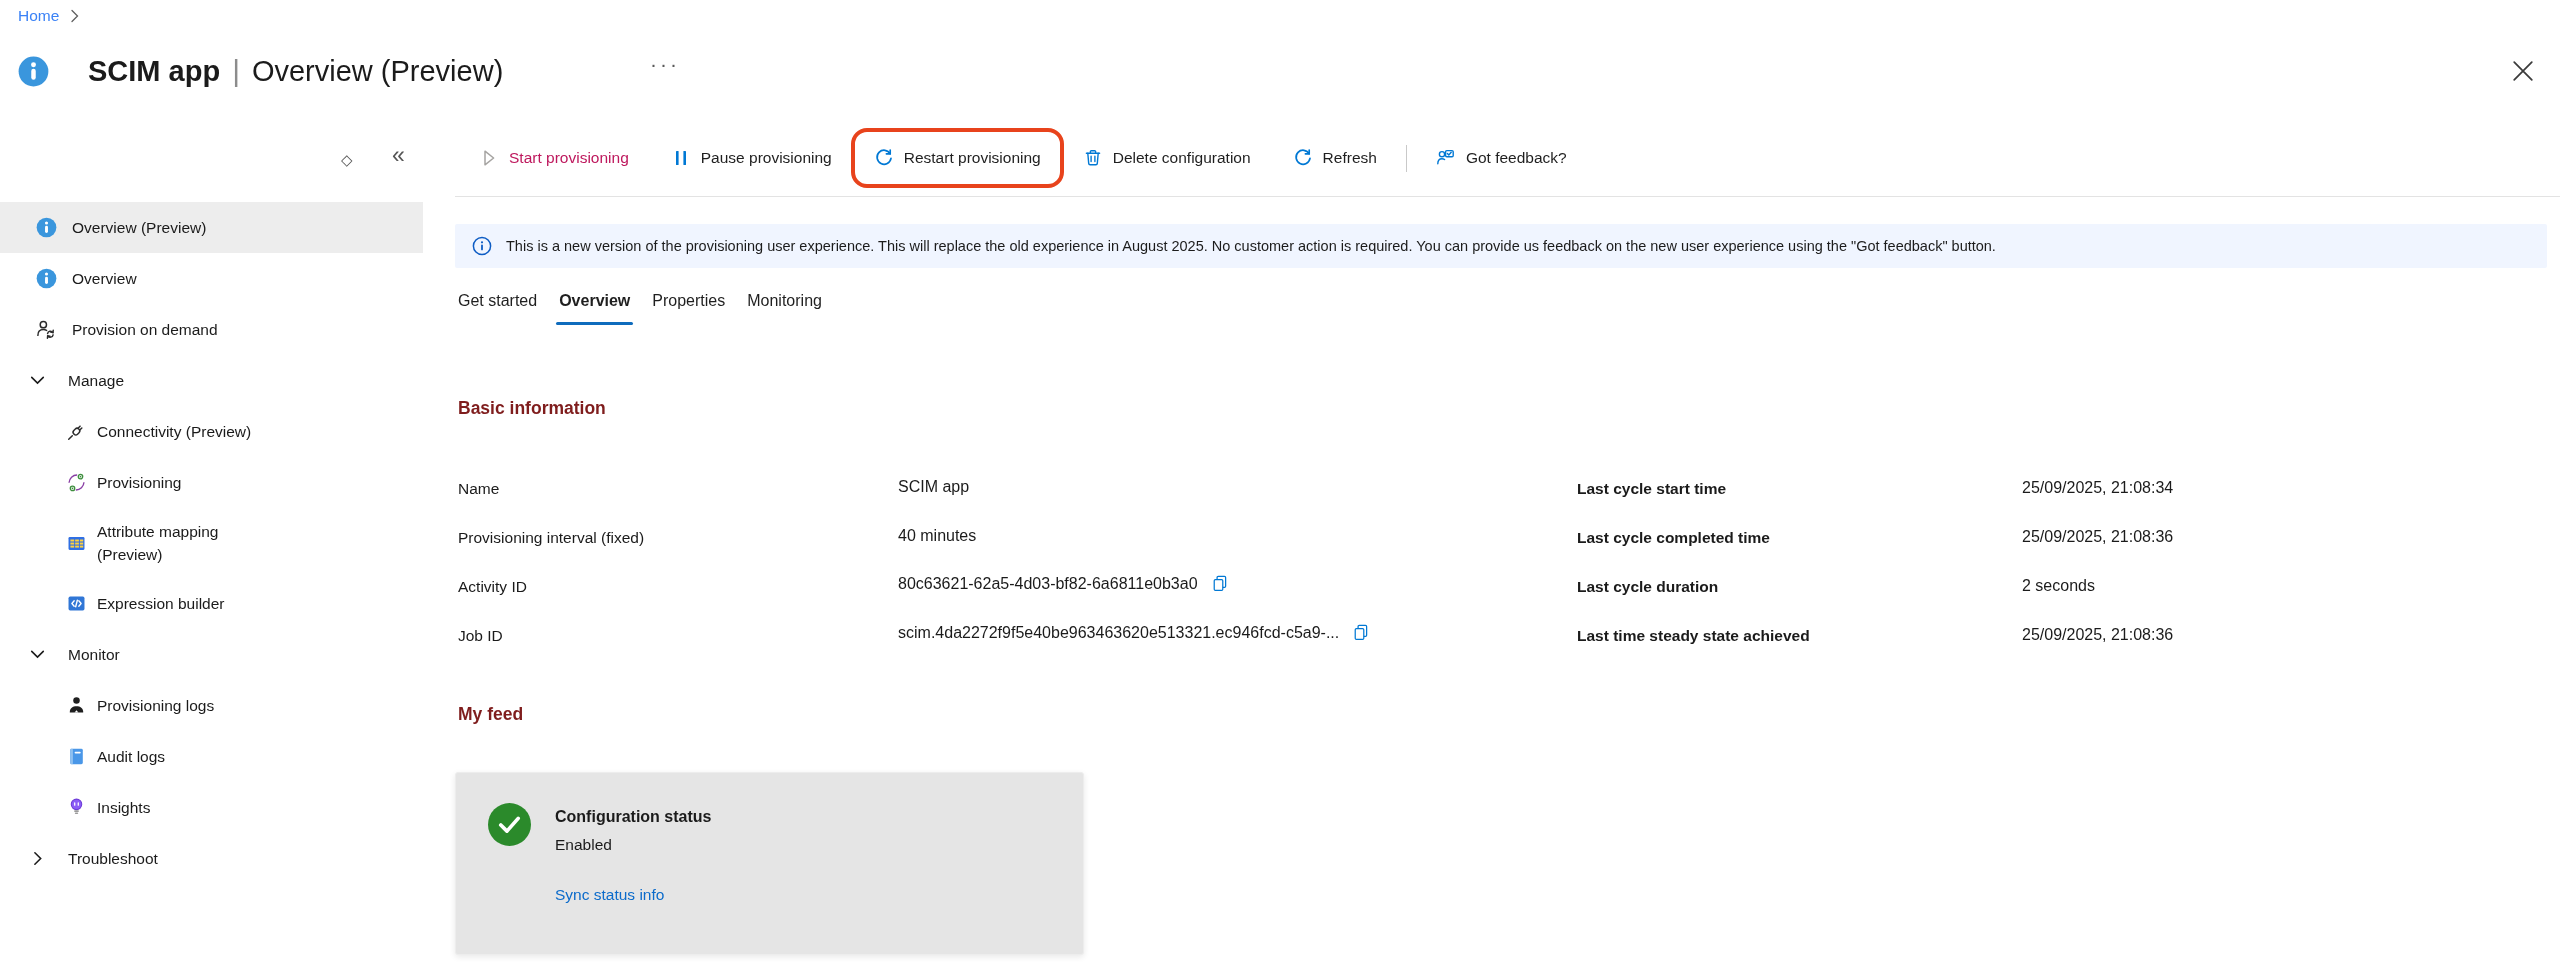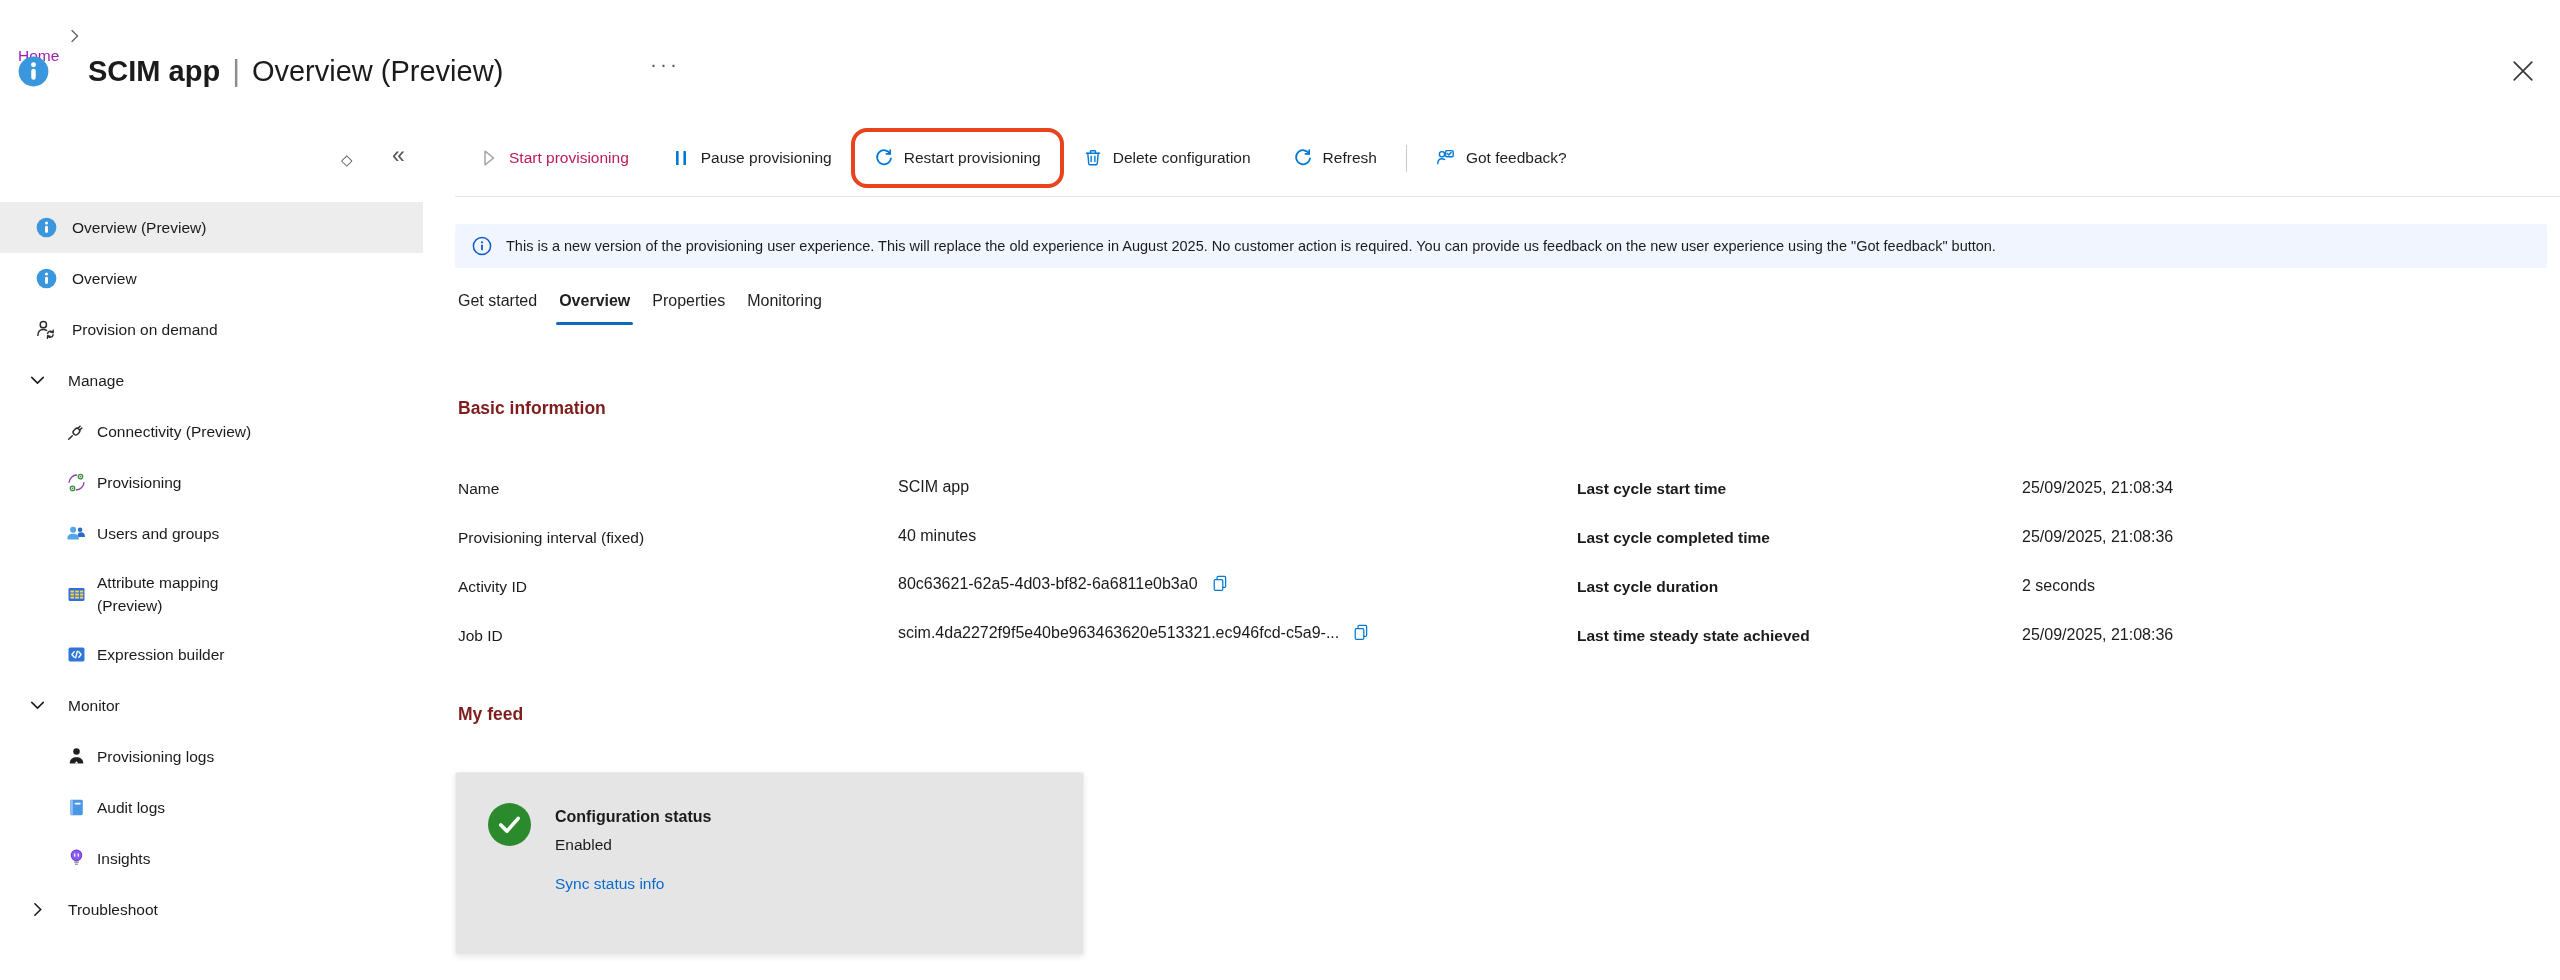--- a/index.html
+++ b/index.html
@@ -6,21 +6,21 @@
   html,body { width:2560px; height:980px; }
   body {
     font-family:"Liberation Sans", sans-serif;
     background:#ffffff; color:#1b1b1b;
     position:relative; overflow:hidden;
   }
   .abs { position:absolute; }
 
   
   .breadcrumb { left:18px; top:7px; display:flex; align-items:center; gap:10px; font-size:15.5px; }
-  .breadcrumb-link { color:#a21caf; cursor:pointer;margin-top:40px; }
+  .breadcrumb-link { color:#3b82f6; cursor:pointer; }
   .crumb-chev { width:12px; height:14px; }
 
   .title-badge { left:18px; top:56px; width:31px; height:31px; }
   .page-title { left:88px; top:53px; display:flex; align-items:center; font-size:29px; line-height:36px; white-space:nowrap; }
   .app-name { font-weight:700; }
   .title-sep { color:#8c8c8c; font-weight:300; margin:0 12px; font-size:30px; }
   .page-name { font-weight:400; }
   .title-more { left:650px; top:52px; font-size:21px; color:#5a5a5a; letter-spacing:3px; cursor:pointer; }
   .close-btn { left:2512px; top:60px; width:22px; height:22px; cursor:pointer; }
 
@@ -67,21 +67,21 @@
   .info-value-r { position:absolute; left:2022px; font-size:16px; }
   .copy-ic { width:19px; height:19px; cursor:pointer; flex:none; }
 
   
   #myfeed-title { left:458px; top:704px; }
   .feed-card { left:455px; top:772px; width:629px; height:183px; background:#e5e5e5;
                border:1px solid #ededed; border-radius:3px; box-shadow:0 2px 6px rgba(0,0,0,.09); }
   .card-check { position:absolute; left:32px; top:30px; width:43px; height:43px; }
   .card-title { position:absolute; left:99px; top:35px; font-size:16px; font-weight:700; }
   .card-status { position:absolute; left:99px; top:63px; font-size:15.5px; }
-  .card-link { position:absolute; left:99px; top:102px; font-size:15.5px; color:#0b6bcb; cursor:pointer; }
+  .card-link { position:absolute; left:99px; top:113px; font-size:15.5px; color:#0b6bcb; cursor:pointer; }
 </style>
 </head>
 <body>
 
 <div class="abs breadcrumb">
   <span class="breadcrumb-link">Home</span>
   <svg class="crumb-chev" viewBox="0 0 9 14">
       <path d="M1.5 1.5 L7 7 L1.5 12.5" stroke="#5f5f5f" stroke-width="1.3" fill="none" stroke-linecap="round"></path>
     </svg>
 </div>
@@ -305,29 +305,20 @@
             <circle cx="13.8" cy="4.4" r="2.1" stroke="#3f8f3f"></circle>
             <circle cx="6.2" cy="15.6" r="2.1" stroke="#3f8f3f"></circle>
           </g>
           <circle cx="13.8" cy="4.4" r="0.8" fill="#3f8f3f"></circle>
           <circle cx="6.2" cy="15.6" r="0.8" fill="#3f8f3f"></circle>
         </svg>
       </span>
     <span class="nav-label">Provisioning</span>
   </div>
 
-  <div class="nav-item l2">
-    <span class="ico">
-        <svg viewBox="0 0 20 20">
-          <path fill="#2a6bc8" d="M13.4 8.6 a2.2 2.2 0 1 0 0-4.4 a2.2 2.2 0 0 0 0 4.4 z M10.6 13.4 h7.4 v-1.2 c0-2.1-1.7-3.3-3.7-3.3 -1 0-2 .3-2.7 1 z"></path>
-          <path fill="#53a7e8" d="M6.8 9.4 a2.9 2.9 0 1 0 0-5.8 a2.9 2.9 0 0 0 0 5.8 z M1.4 15.6 h10.8 v-1.4 c0-2.6-2.4-4-5.4-4 s-5.4 1.4-5.4 4 z"></path>
-        </svg>
-      </span>
-    <span class="nav-label">Users and groups</span>
-  </div>
 
   <div class="nav-item l2 tall">
     <span class="ico">
         <svg viewBox="0 0 20 20">
           <rect x="2.4" y="3.8" width="15.2" height="12.4" rx="1.1" fill="#2f6fe4"></rect>
           <g fill="#ffd23e">
             <rect x="4.2" y="6.2" width="3.6" height="1.9"></rect>
             <rect x="8.7" y="6.2" width="3.6" height="1.9"></rect>
             <rect x="13.2" y="6.2" width="3.2" height="1.9"></rect>
             <rect x="4.2" y="9.1" width="3.6" height="1.9"></rect>

